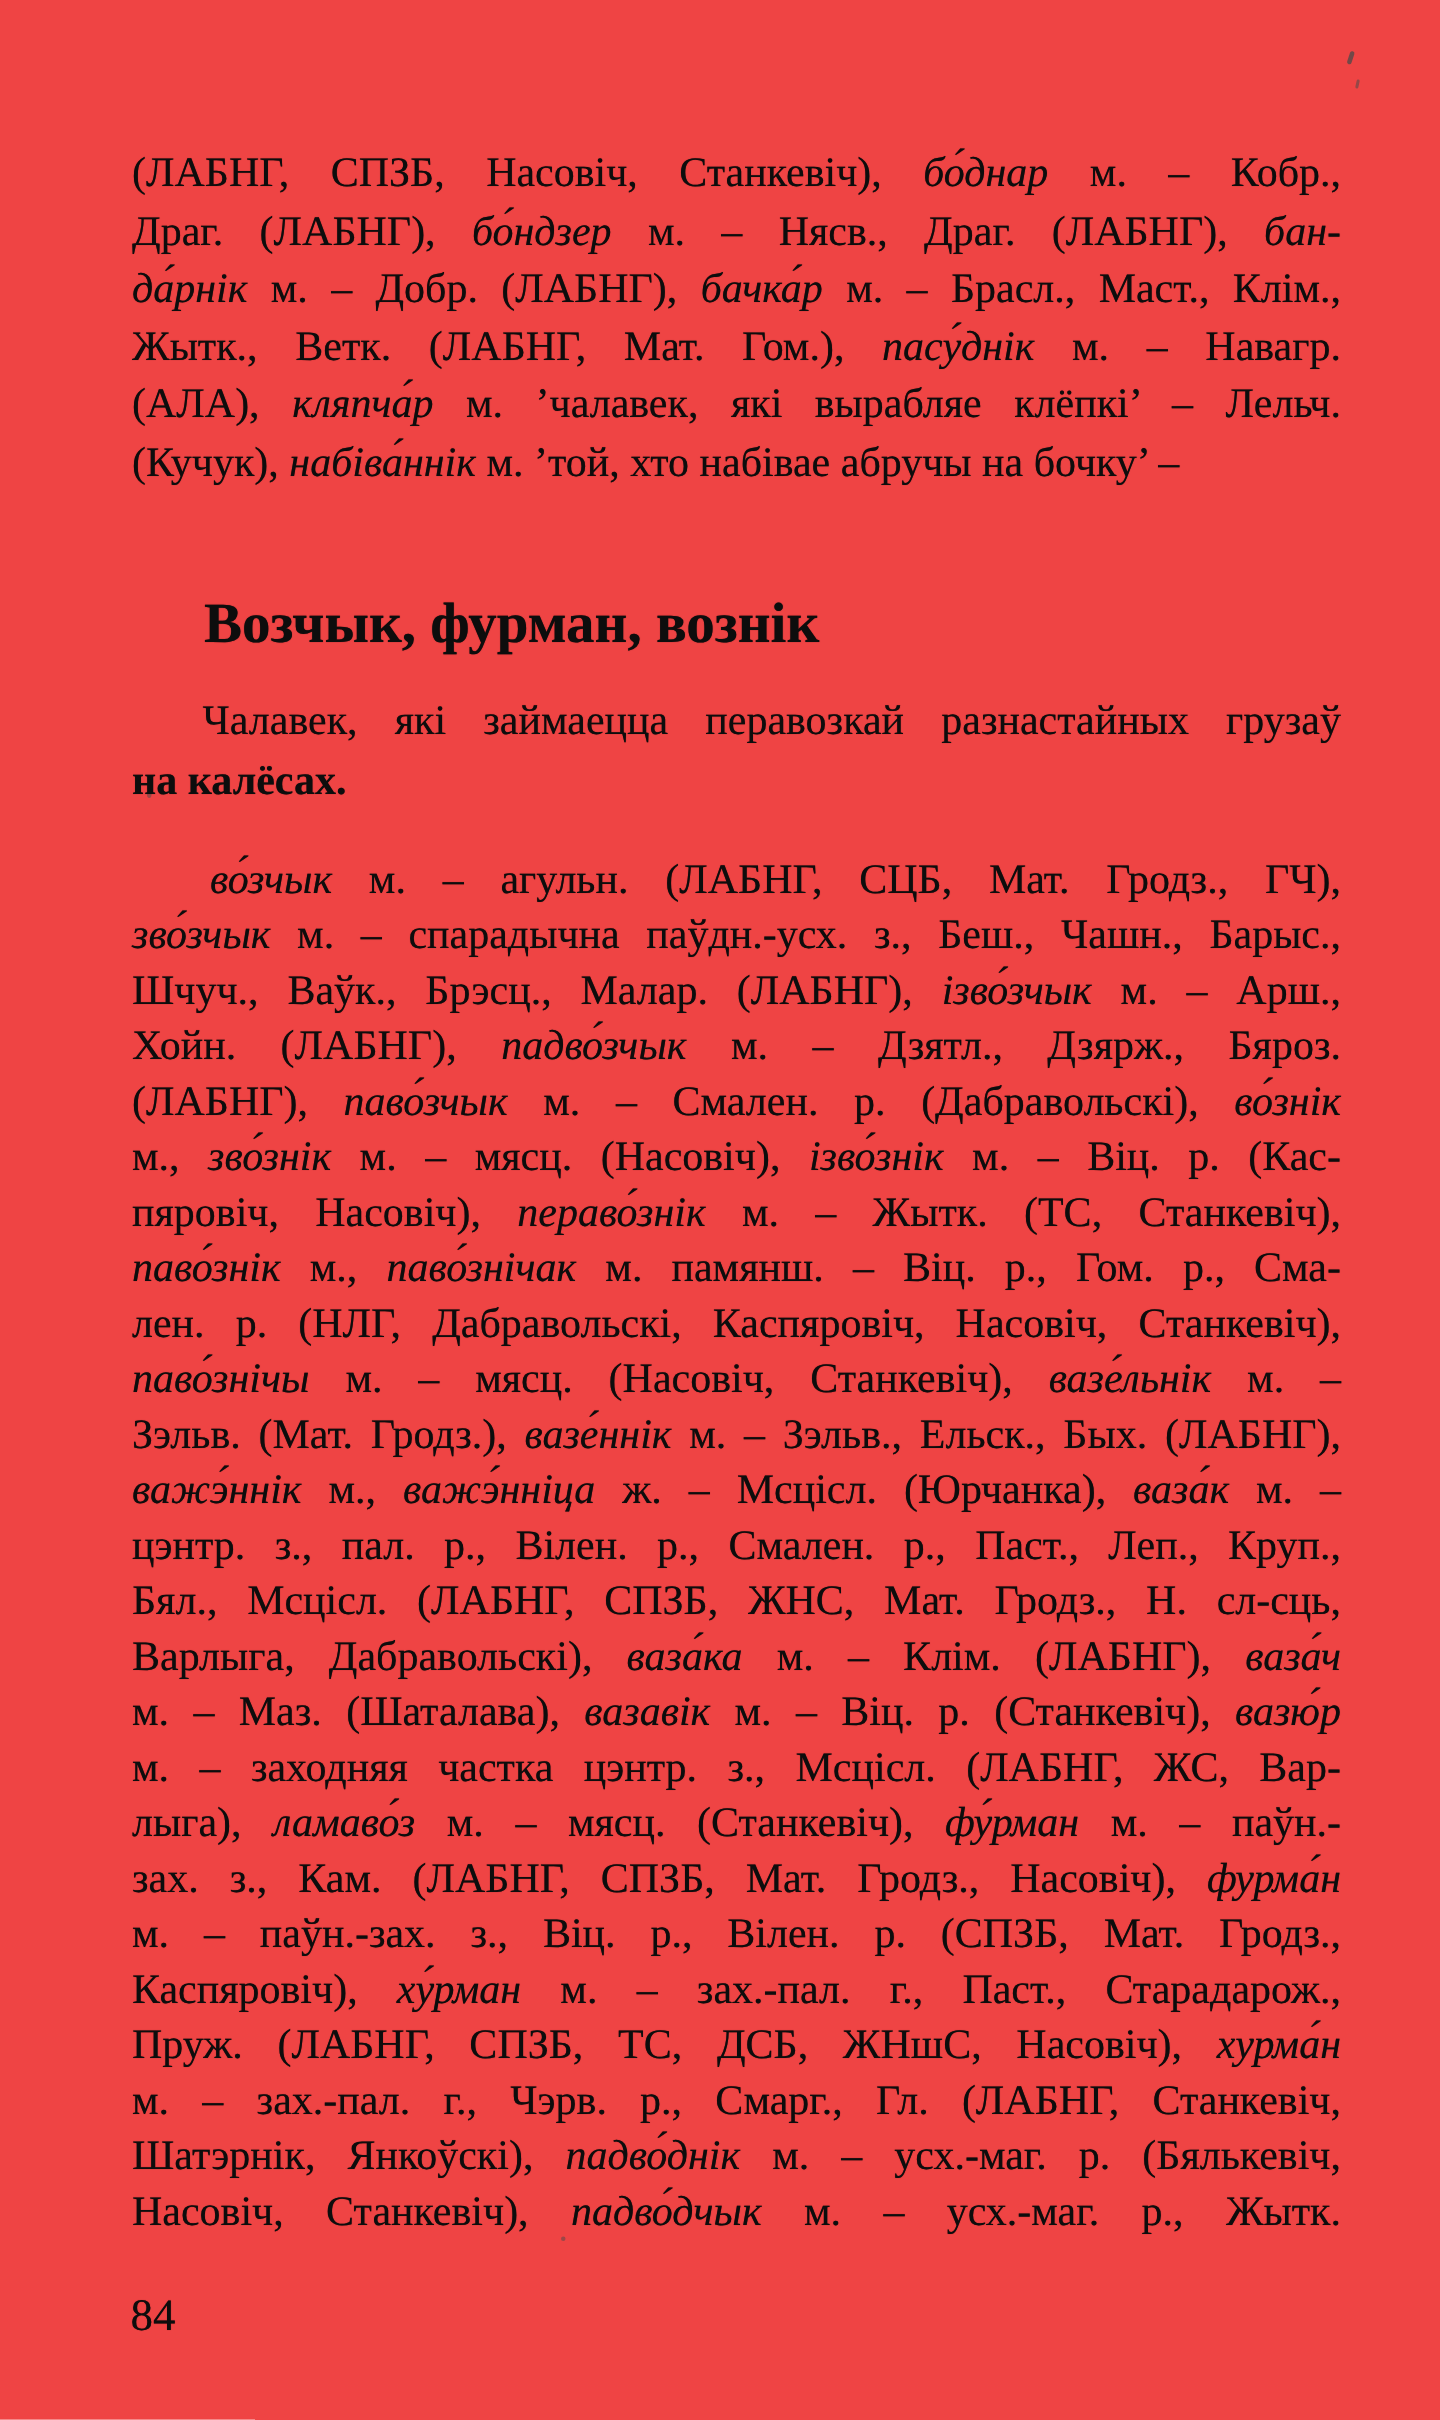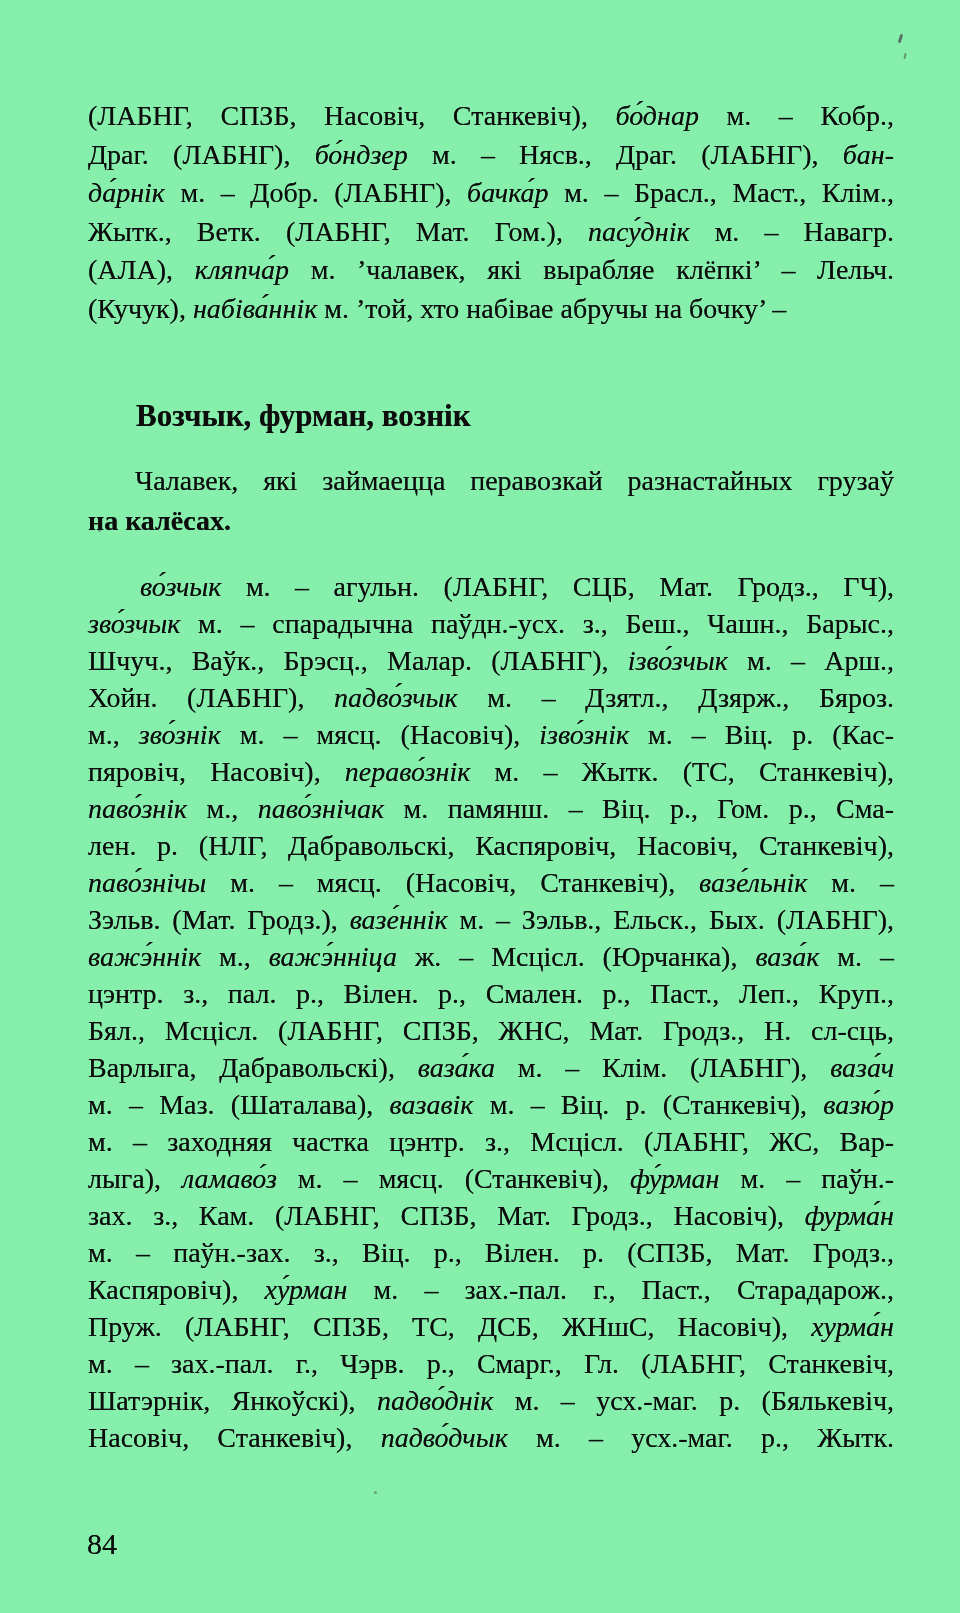--- a/index.html
+++ b/index.html
@@ -4,21 +4,21 @@
 <style>
   html, body { margin: 0; padding: 0; }
   body {
     width: 960px; height: 1613px;
     background: #ffffff;
     font-family: "Liberation Serif", "DejaVu Serif", serif;
   }
   .page {
     position: relative;
     width: 960px; height: 1613px;
-    background: #86efac;
+    background: #ef4444;
     color: #0d0d0d;
     overflow: hidden;
   }
   .textblock {
     position: absolute;
     left: 88px;
     width: 806px;
     font-size: 28px;
     text-shadow: 0 0 0.5px rgba(0,0,0,.65);
   }
@@ -32,21 +32,21 @@
   
   .p-cont { top: 97px; }
   .p-cont .line { height: 38.5px; line-height: 38.5px; }
   .p-cont .line:last-child { text-align-last: left; }
   
   .heading {
     position: absolute;
     left: 88px; top: 396px;
     width: 806px;
     padding-left: 48px;
-    font-size: 31px;
+    font-size: 38px;
     font-weight: 700;
     line-height: 40px;
     text-shadow: 0 0 0.6px rgba(0,0,0,.7);
   }
   
   .p-def { top: 461px; }
   .p-def .line { height: 40px; line-height: 40px; }
   .p-def .line:first-child { text-indent: 47px; }
   .p-def .line:last-child { text-align-last: left; font-weight: bold; }
   
@@ -97,20 +97,21 @@
   <div class="textblock para p-def">
       <div class="line"><span>Чалавек, які займаецца перавозкай разнастайных грузаў</span></div>
       <div class="line"><span>на калёсах.</span></div>
     </div>
 
   <div class="textblock para p-entry">
       <div class="line"><i>во́зчык</i><span> м. – агульн. (ЛАБНГ, СЦБ, Мат. Гродз., ГЧ),</span></div>
       <div class="line"><i>зво́зчык</i><span> м. – спарадычна паўдн.-усх. з., Беш., Чашн., Барыс.,</span></div>
       <div class="line"><span>Шчуч., Ваўк., Брэсц., Малар. (ЛАБНГ), </span><i>ізво́зчык</i><span> м. – Арш.,</span></div>
       <div class="line"><span>Хойн. (ЛАБНГ), </span><i>падво́зчык</i><span> м. – Дзятл., Дзярж., Бяроз.</span></div>
+      <div class="line"><span>(ЛАБНГ), </span><i>паво́зчык</i><span> м. – Смален. р. (Дабравольскі), </span><i>во́знік</i></div>
       <div class="line"><span>м., </span><i>зво́знік</i><span> м. – мясц. (Насовіч), </span><i>ізво́знік</i><span> м. – Віц. р. (Кас-</span></div>
       <div class="line"><span>пяровіч, Насовіч), </span><i>пераво́знік</i><span> м. – Жытк. (ТС, Станкевіч),</span></div>
       <div class="line"><i>паво́знік</i><span> м., </span><i>паво́знічак</i><span> м. памянш. – Віц. р., Гом. р., Сма-</span></div>
       <div class="line"><span>лен. р. (НЛГ, Дабравольскі, Каспяровіч, Насовіч, Станкевіч),</span></div>
       <div class="line"><i>паво́знічы</i><span> м. – мясц. (Насовіч, Станкевіч), </span><i>вазе́льнік</i><span> м. –</span></div>
       <div class="line"><span>Зэльв. (Мат. Гродз.), </span><i>вазе́ннік</i><span> м. – Зэльв., Ельск., Бых. (ЛАБНГ),</span></div>
       <div class="line"><i>важэ́ннік</i><span> м., </span><i>важэ́нніца</i><span> ж. – Мсцісл. (Юрчанка), </span><i>ваза́к</i><span> м. –</span></div>
       <div class="line"><span>цэнтр. з., пал. р., Вілен. р., Смален. р., Паст., Леп., Круп.,</span></div>
       <div class="line"><span>Бял., Мсцісл. (ЛАБНГ, СПЗБ, ЖНС, Мат. Гродз., Н. сл-сць,</span></div>
       <div class="line"><span>Варлыга, Дабравольскі), </span><i>ваза́ка</i><span> м. – Клім. (ЛАБНГ), </span><i>ваза́ч</i></div>

